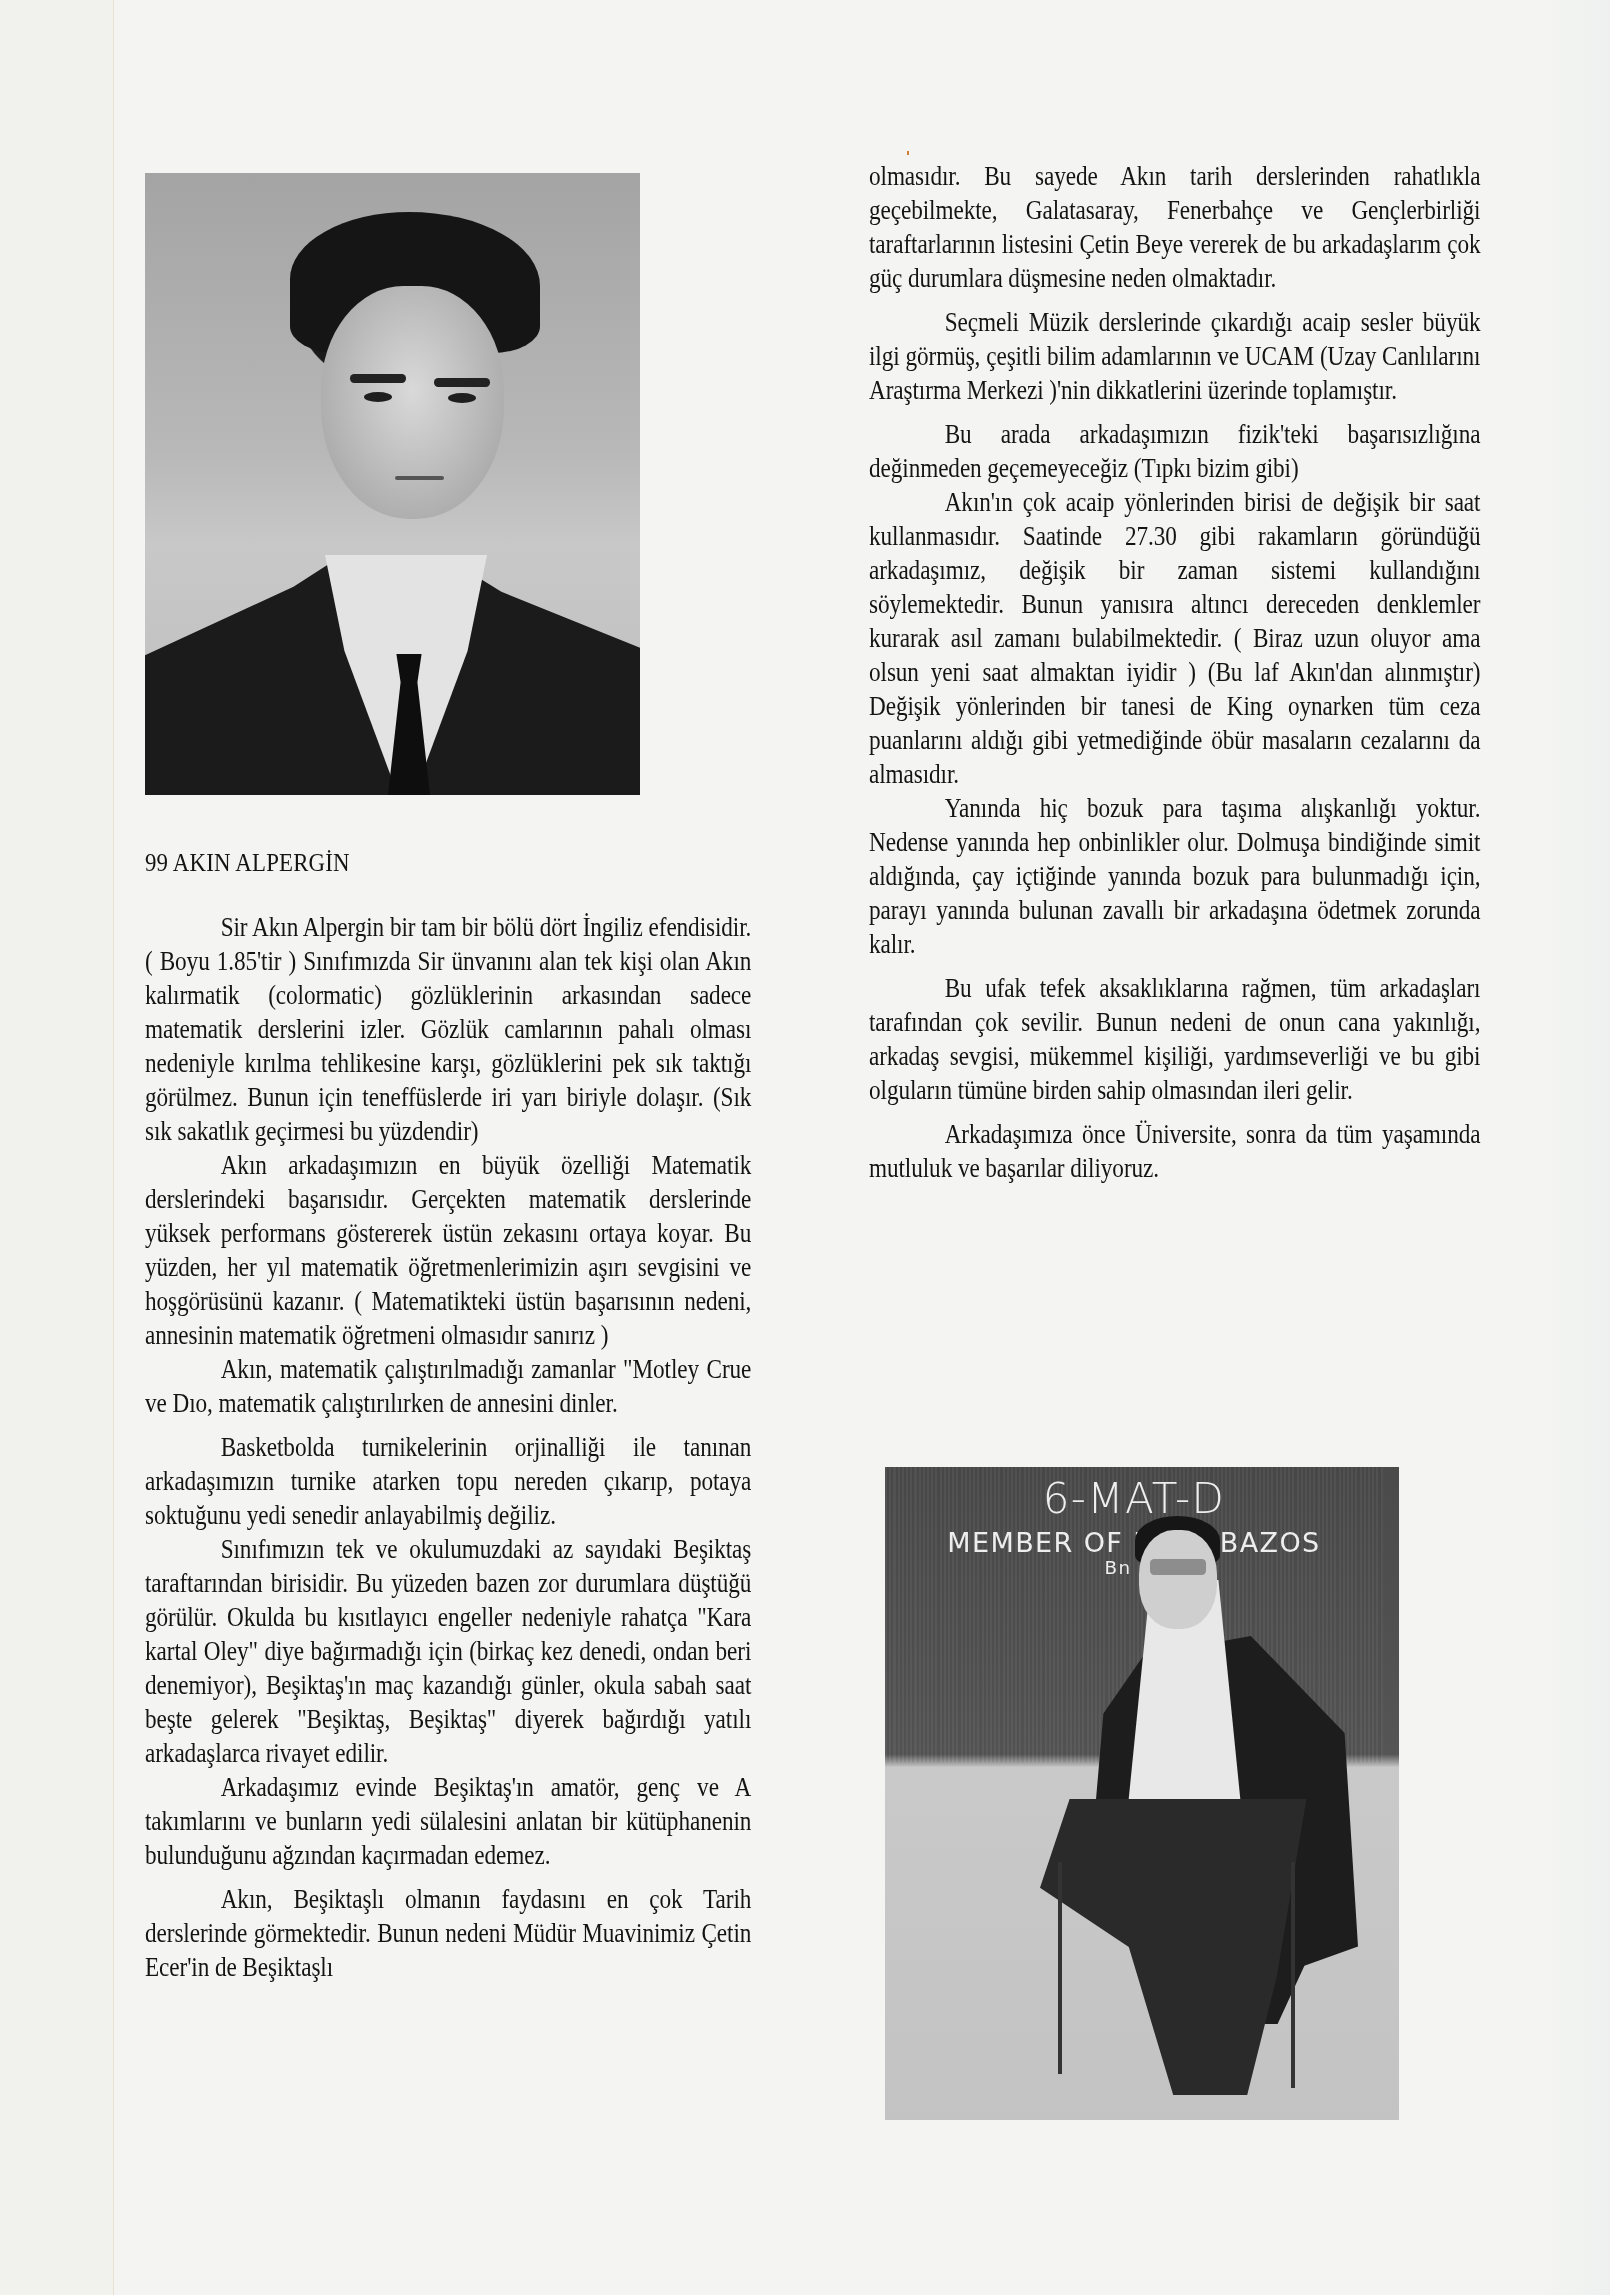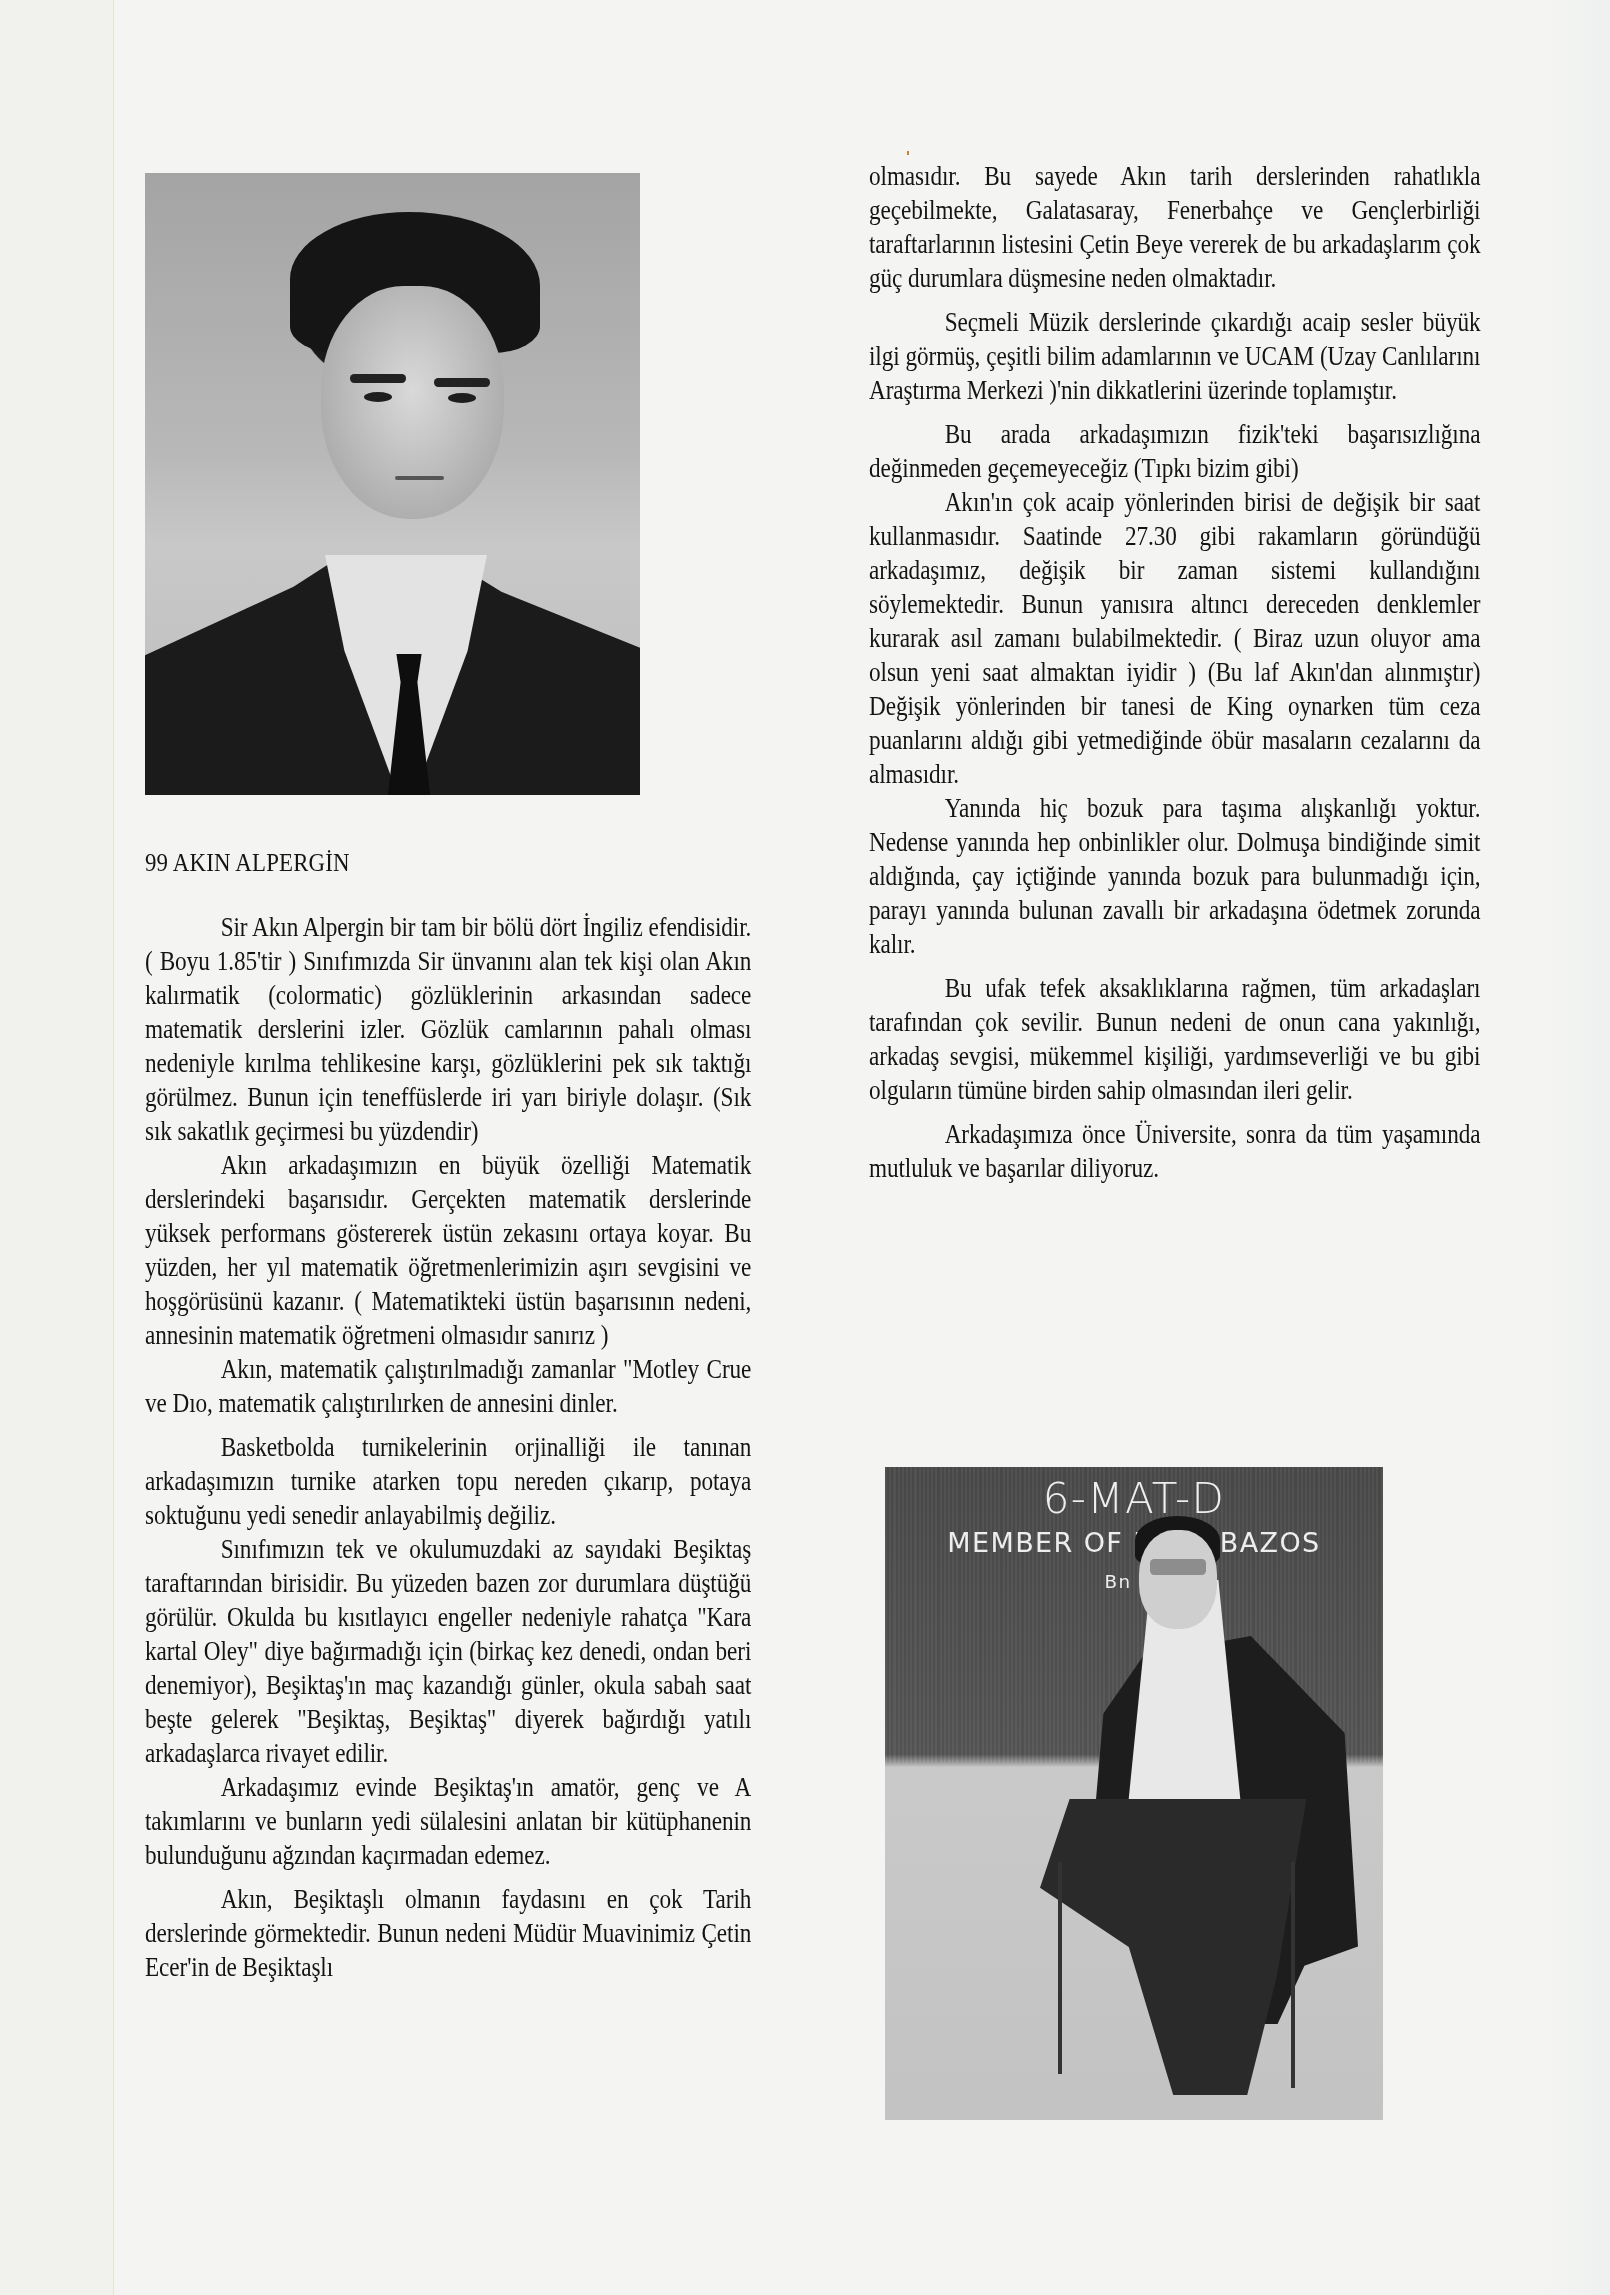--- a/index.html
+++ b/index.html
@@ -77,33 +77,34 @@
   }
   .photo-portrait .brow {
     position: absolute; width: 56px; height: 8.5px; background: #222; border-radius: 4.2px;
   }
   .photo-portrait .mouth {
     position: absolute; left: 250px; top: 303px; width: 49px; height: 4.2px; background: #555; border-radius: 2.1px;
   }
   .photo-chalkboard {
     left: 885px; top: 1467px; width: 498px; height: 653px;
     background: linear-gradient(180deg, #4a4a4a 0%, #555 44%, #c9c9c9 46%, #c3c3c3 100%);
+    padding-left: 16px;
   }
   .photo-chalkboard .board-shadow {
     position: absolute; left: 0; top: 0; width: 498px; height: 296px;
     background: repeating-linear-gradient(90deg, rgba(255,255,255,0.04) 0 2.1px, rgba(0,0,0,0.04) 2.1px 4.2px);
   }
   .chalk-text {
     position: absolute; color: #eeeeee;
     font-family: "DejaVu Sans", sans-serif; text-align: center; width: 498px; left: 0;
     letter-spacing: 1.4px;
   }
   .chalk-line1 { top: 7px; font-size: 42px; font-weight: 300; }
   .chalk-line2 { top: 60px; font-size: 27px; }
-  .chalk-signature { top: 90px; left: 212px; width: 42px; font-size: 18.3px; margin-top: 14px; }
+  .chalk-signature { top: 90px; left: 212px; width: 42px; font-size: 18.3px; }
   .person-jacket {
     position: absolute; left: 205px; top: 169px; width: 268px; height: 388px;
     background: #1d1d1d;
     clip-path: polygon(20% 5%, 60% 0, 95% 25%, 100% 80%, 80% 85%, 70% 100%, 30% 100%, 0 60%, 5% 20%);
   }
   .person-shirt {
     position: absolute; left: 243px; top: 113px; width: 113px; height: 226px;
     background: #e8e8e8; clip-path: polygon(20% 0, 80% 0, 100% 100%, 0 100%);
   }
   .person-head {

